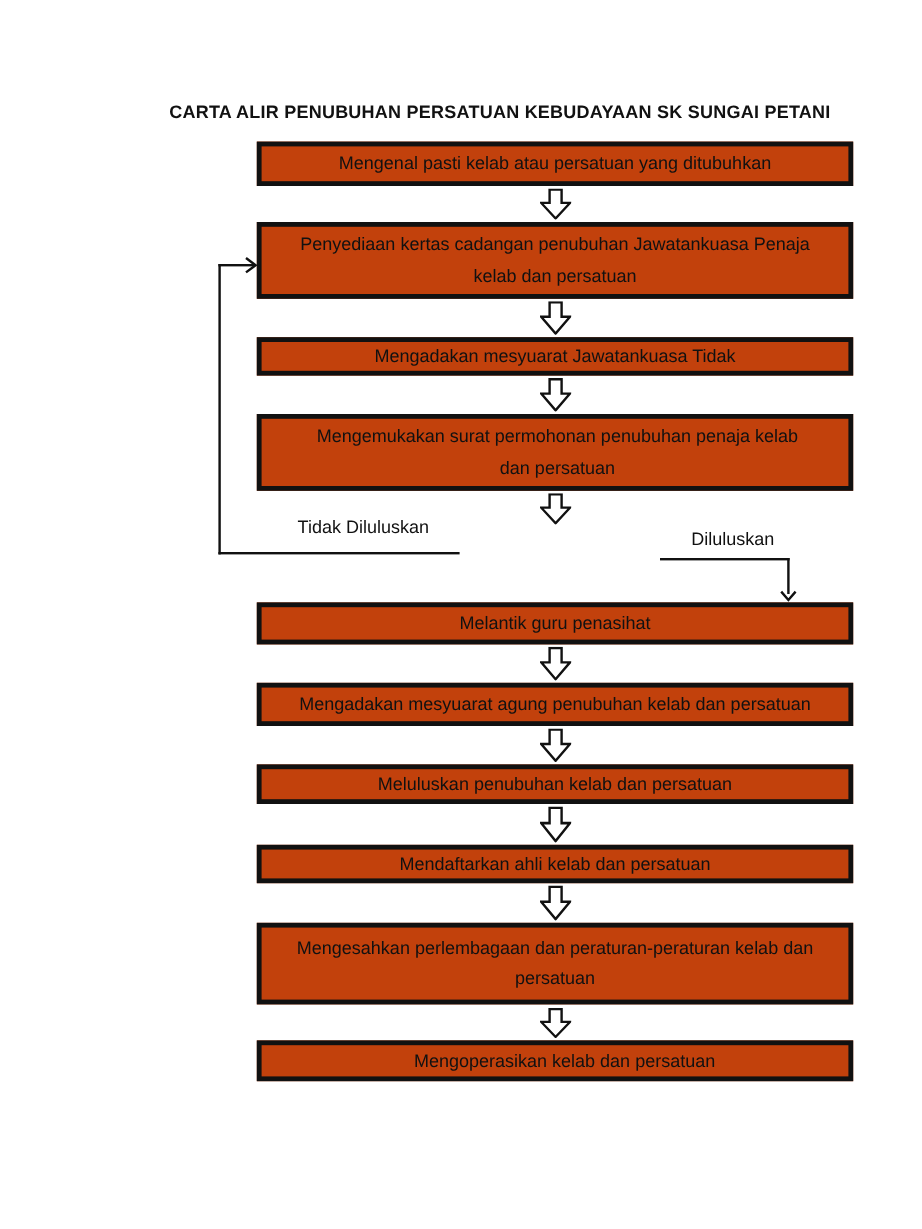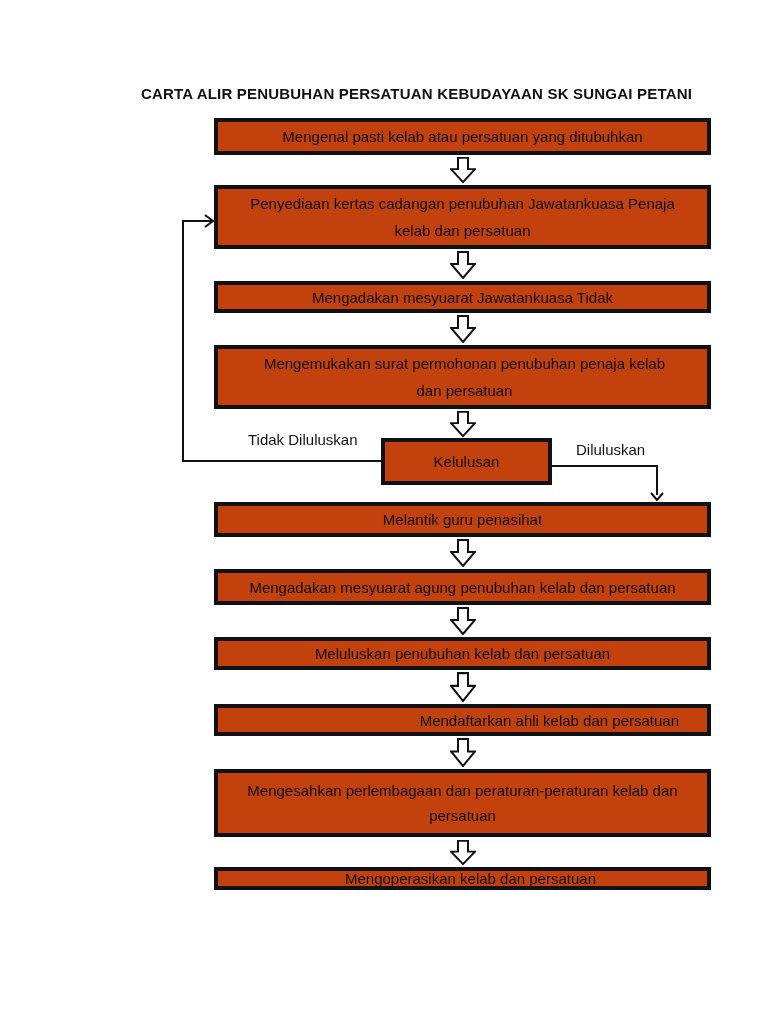--- a/index.html
+++ b/index.html
@@ -38,23 +38,23 @@
     line-height: 27px;
     padding: 0 28px;
   }
   .b1  { top: 118px; height: 37px; }
   .b2  { top: 185px; height: 64px; }
   .b3  { top: 281px; height: 32px; }
   .b4  { top: 345px; height: 64px; padding-left: 32px; }
   .b5  { top: 502px; height: 35px; }
   .b6  { top: 569px; height: 36px; }
   .b7  { top: 637px; height: 33px; }
-  .b8  { top: 704px; height: 32px; justify-content: flex-end; }
+  .b8  { top: 704px; height: 32px; }
   .b9  { top: 769px; height: 68px; line-height: 25px; }
-  .b10 { top: 867px; height: 23px; padding-left: 44px; }
+  .b10 { top: 867px; height: 34px; padding-left: 44px; }
   .decision {
     left: 345px;
     width: 171px;
     top: 438px;
     height: 47px;
     padding: 0 10px;
   }
   .branch-label {
     position: absolute;
     font-size: 15px;
@@ -101,23 +101,20 @@
     <span>Mengenal pasti kelab atau persatuan yang ditubuhkan</span>
   </div>
   <div class="box b2">
     <span>Penyediaan kertas cadangan penubuhan Jawatankuasa Penaja kelab dan persatuan</span>
   </div>
   <div class="box b3">
     <span>Mengadakan mesyuarat Jawatankuasa Tidak</span>
   </div>
   <div class="box b4">
     <span>Mengemukakan surat permohonan penubuhan penaja kelab dan persatuan</span>
-  </div>
-  <div class="box decision">
-    <span>Kelulusan</span>
   </div>
   <div class="box b5">
     <span>Melantik guru penasihat</span>
   </div>
   <div class="box b6">
     <span>Mengadakan mesyuarat agung penubuhan kelab dan persatuan</span>
   </div>
   <div class="box b7">
     <span>Meluluskan penubuhan kelab dan persatuan</span>
   </div>

